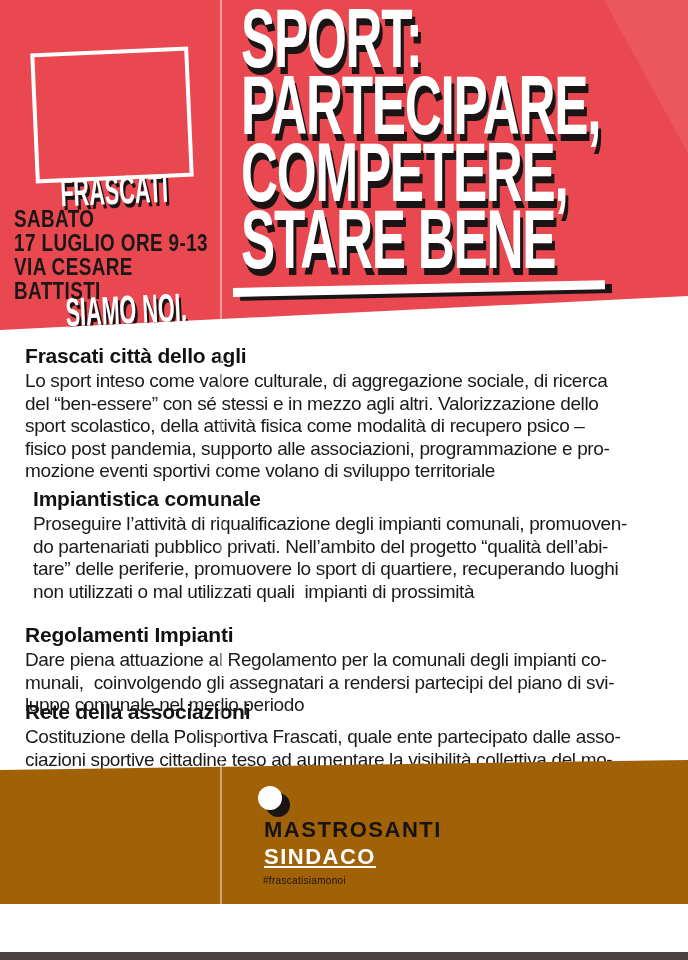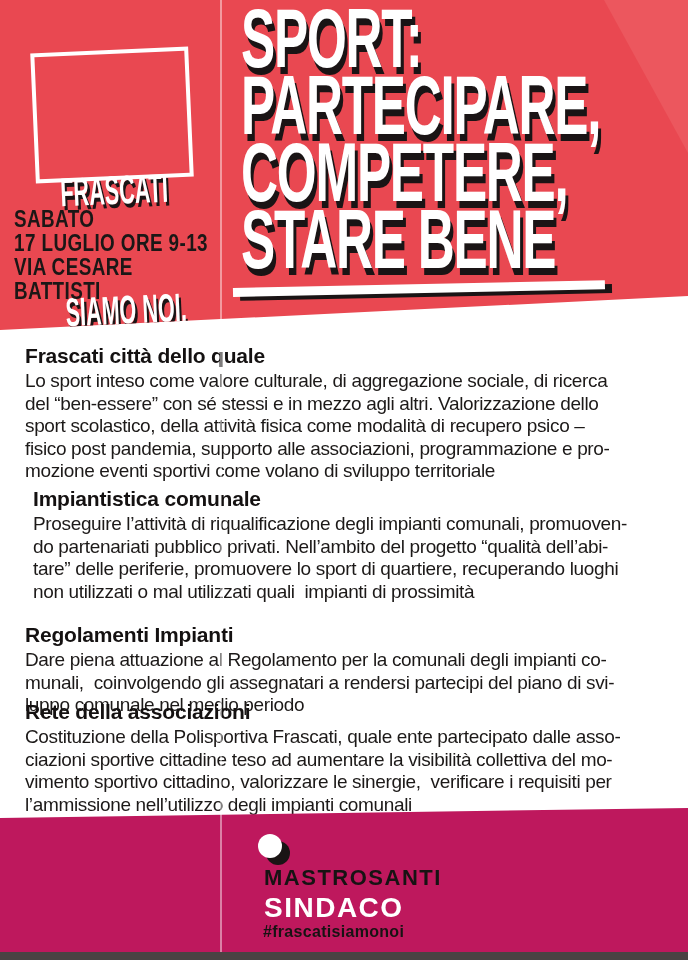--- a/index.html
+++ b/index.html
@@ -65,44 +65,44 @@
     font-size:19px; line-height:22.5px; letter-spacing:-0.35px;
     white-space:pre;
   }
   .section-1 { top:344px; }
   .section-2 { top:487px;margin-left:8px; }
   .section-3 { top:623px; }
   .section-4 { top:700px; }
 
   
   .footer {
-    position:absolute; left:0; top:805px; width:688px; height:147px;
-    background:#be185d;
+    position:absolute; left:0; top:757px; width:688px; height:147px;
+    background:#a16207;
     clip-path:polygon(0 13px, 688px 3px, 688px 147px, 0 147px);
   }
   .ball { position:absolute; left:258px; top:29px; width:36px; height:36px; }
   .ball .shadow-circle {
     position:absolute; left:8px; top:7px; width:24px; height:24px;
     border-radius:50%; background:#1a1415;
   }
   .ball .white-circle {
     position:absolute; left:0; top:0; width:24px; height:24px;
     border-radius:50%; background:#ffffff;
   }
   .candidate-name {
     position:absolute; left:264px; top:60px;
     color:#171313; font-weight:bold; font-size:22px; letter-spacing:1.5px;
   }
   .candidate-role {
     position:absolute; left:264px; top:87px;
-    color:#ffffff; font-weight:bold; font-size:28px; letter-spacing:1.5px;
+    color:#ffffff; font-weight:bold; font-size:22px; letter-spacing:1.5px;text-decoration:underline;
   }
   .campaign-hashtag {
     position:absolute; left:263px; top:118px;
-    color:#171313; font-weight:bold; font-size:16px; letter-spacing:0.3px;text-align:center;
+    color:#171313; font-weight:normal; font-size:10px; letter-spacing:0.3px;text-align:center;
   }
 
   .bottom-bar {
     position:absolute; left:0; top:952px; width:688px; height:8px;
     background:#4a4243;
   }
   .fold-seam {
     position:absolute; left:220px; top:0; width:2px; height:952px;
     background:rgba(255,255,255,0.45); pointer-events:none;
   }
@@ -131,21 +131,21 @@
       <div class="title-line">SPORT:</div>
       <div class="title-line">PARTECIPARE,</div>
       <div class="title-line">COMPETERE,</div>
       <div class="title-line">STARE BENE</div>
     </div>
 
     <div class="title-underline"></div>
   </div>
 
   <section class="section section-1">
-    <h3>Frascati città dello quale</h3>
+    <h3>Frascati città dello agli</h3>
     <div class="body-text">Lo sport inteso come valore culturale, di aggregazione sociale, di ricerca
 del “ben-essere” con sé stessi e in mezzo agli altri. Valorizzazione dello
 sport scolastico, della attività fisica come modalità di recupero psico –
 fisico post pandemia, supporto alle associazioni, programmazione e pro-
 mozione eventi sportivi come volano di sviluppo territoriale</div>
   </section>
 
   <section class="section section-2">
     <h3>Impiantistica comunale</h3>
     <div class="body-text">Proseguire l’attività di riqualificazione degli impianti comunali, promuoven-

